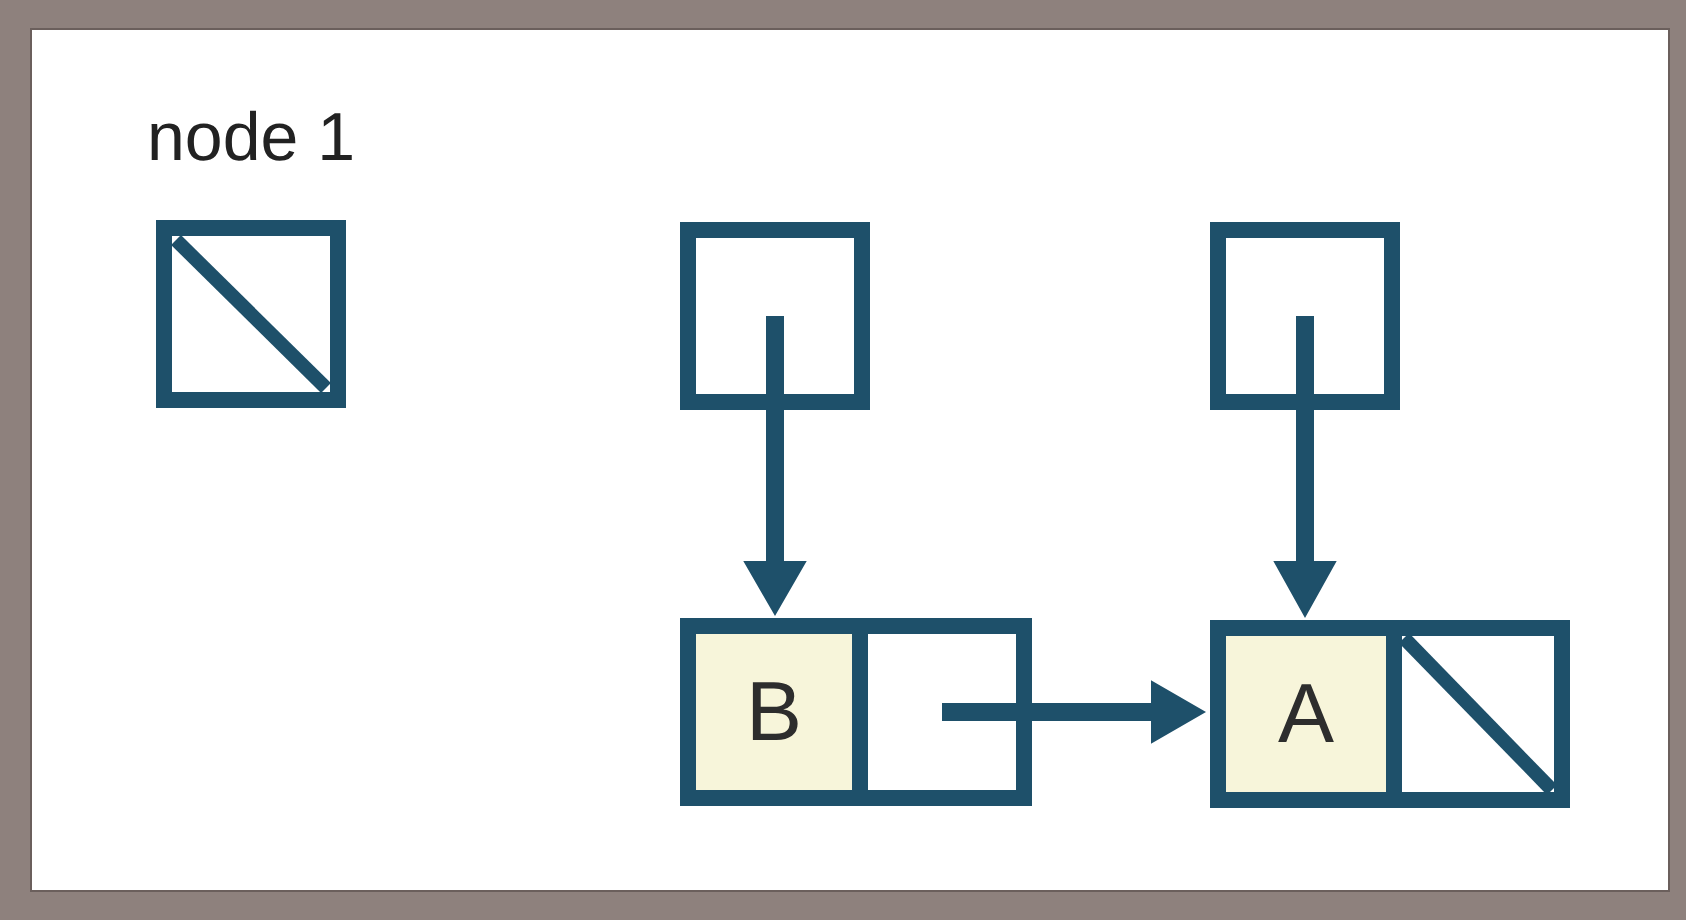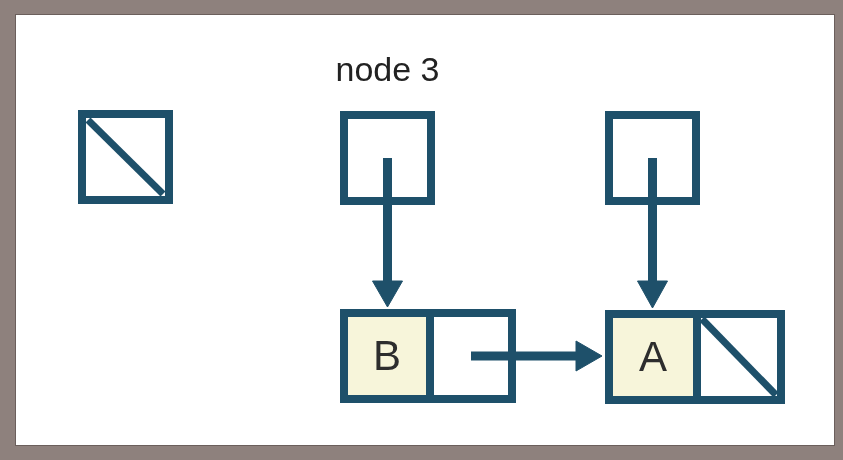--- a/index.html
+++ b/index.html
@@ -61,21 +61,21 @@
     fill:var(--stroke,#1e506a);
   }
   .overlay line{fill:none;}
 </style>
 </head>
 <body>
 
 <div class="frame">
   <div class="canvas"></div>
 
-  <div class="node-label" style="left:302px">node 3</div>
+  <div class="node-label" style="left:40px">node 1</div>
 
   <div class="psquare" style="left:78px;top:110px"></div>
   <div class="psquare" style="left:340px;top:111px"></div>
   <div class="psquare" style="left:605px;top:111px"></div>
 
   <div class="cellbox" style="left:340px;top:309px;width:176px">
     <div class="data-cell" style="flex-basis:78px;width:78px">
       <span>B</span>
     </div>
     <div class="next-cell"></div>

